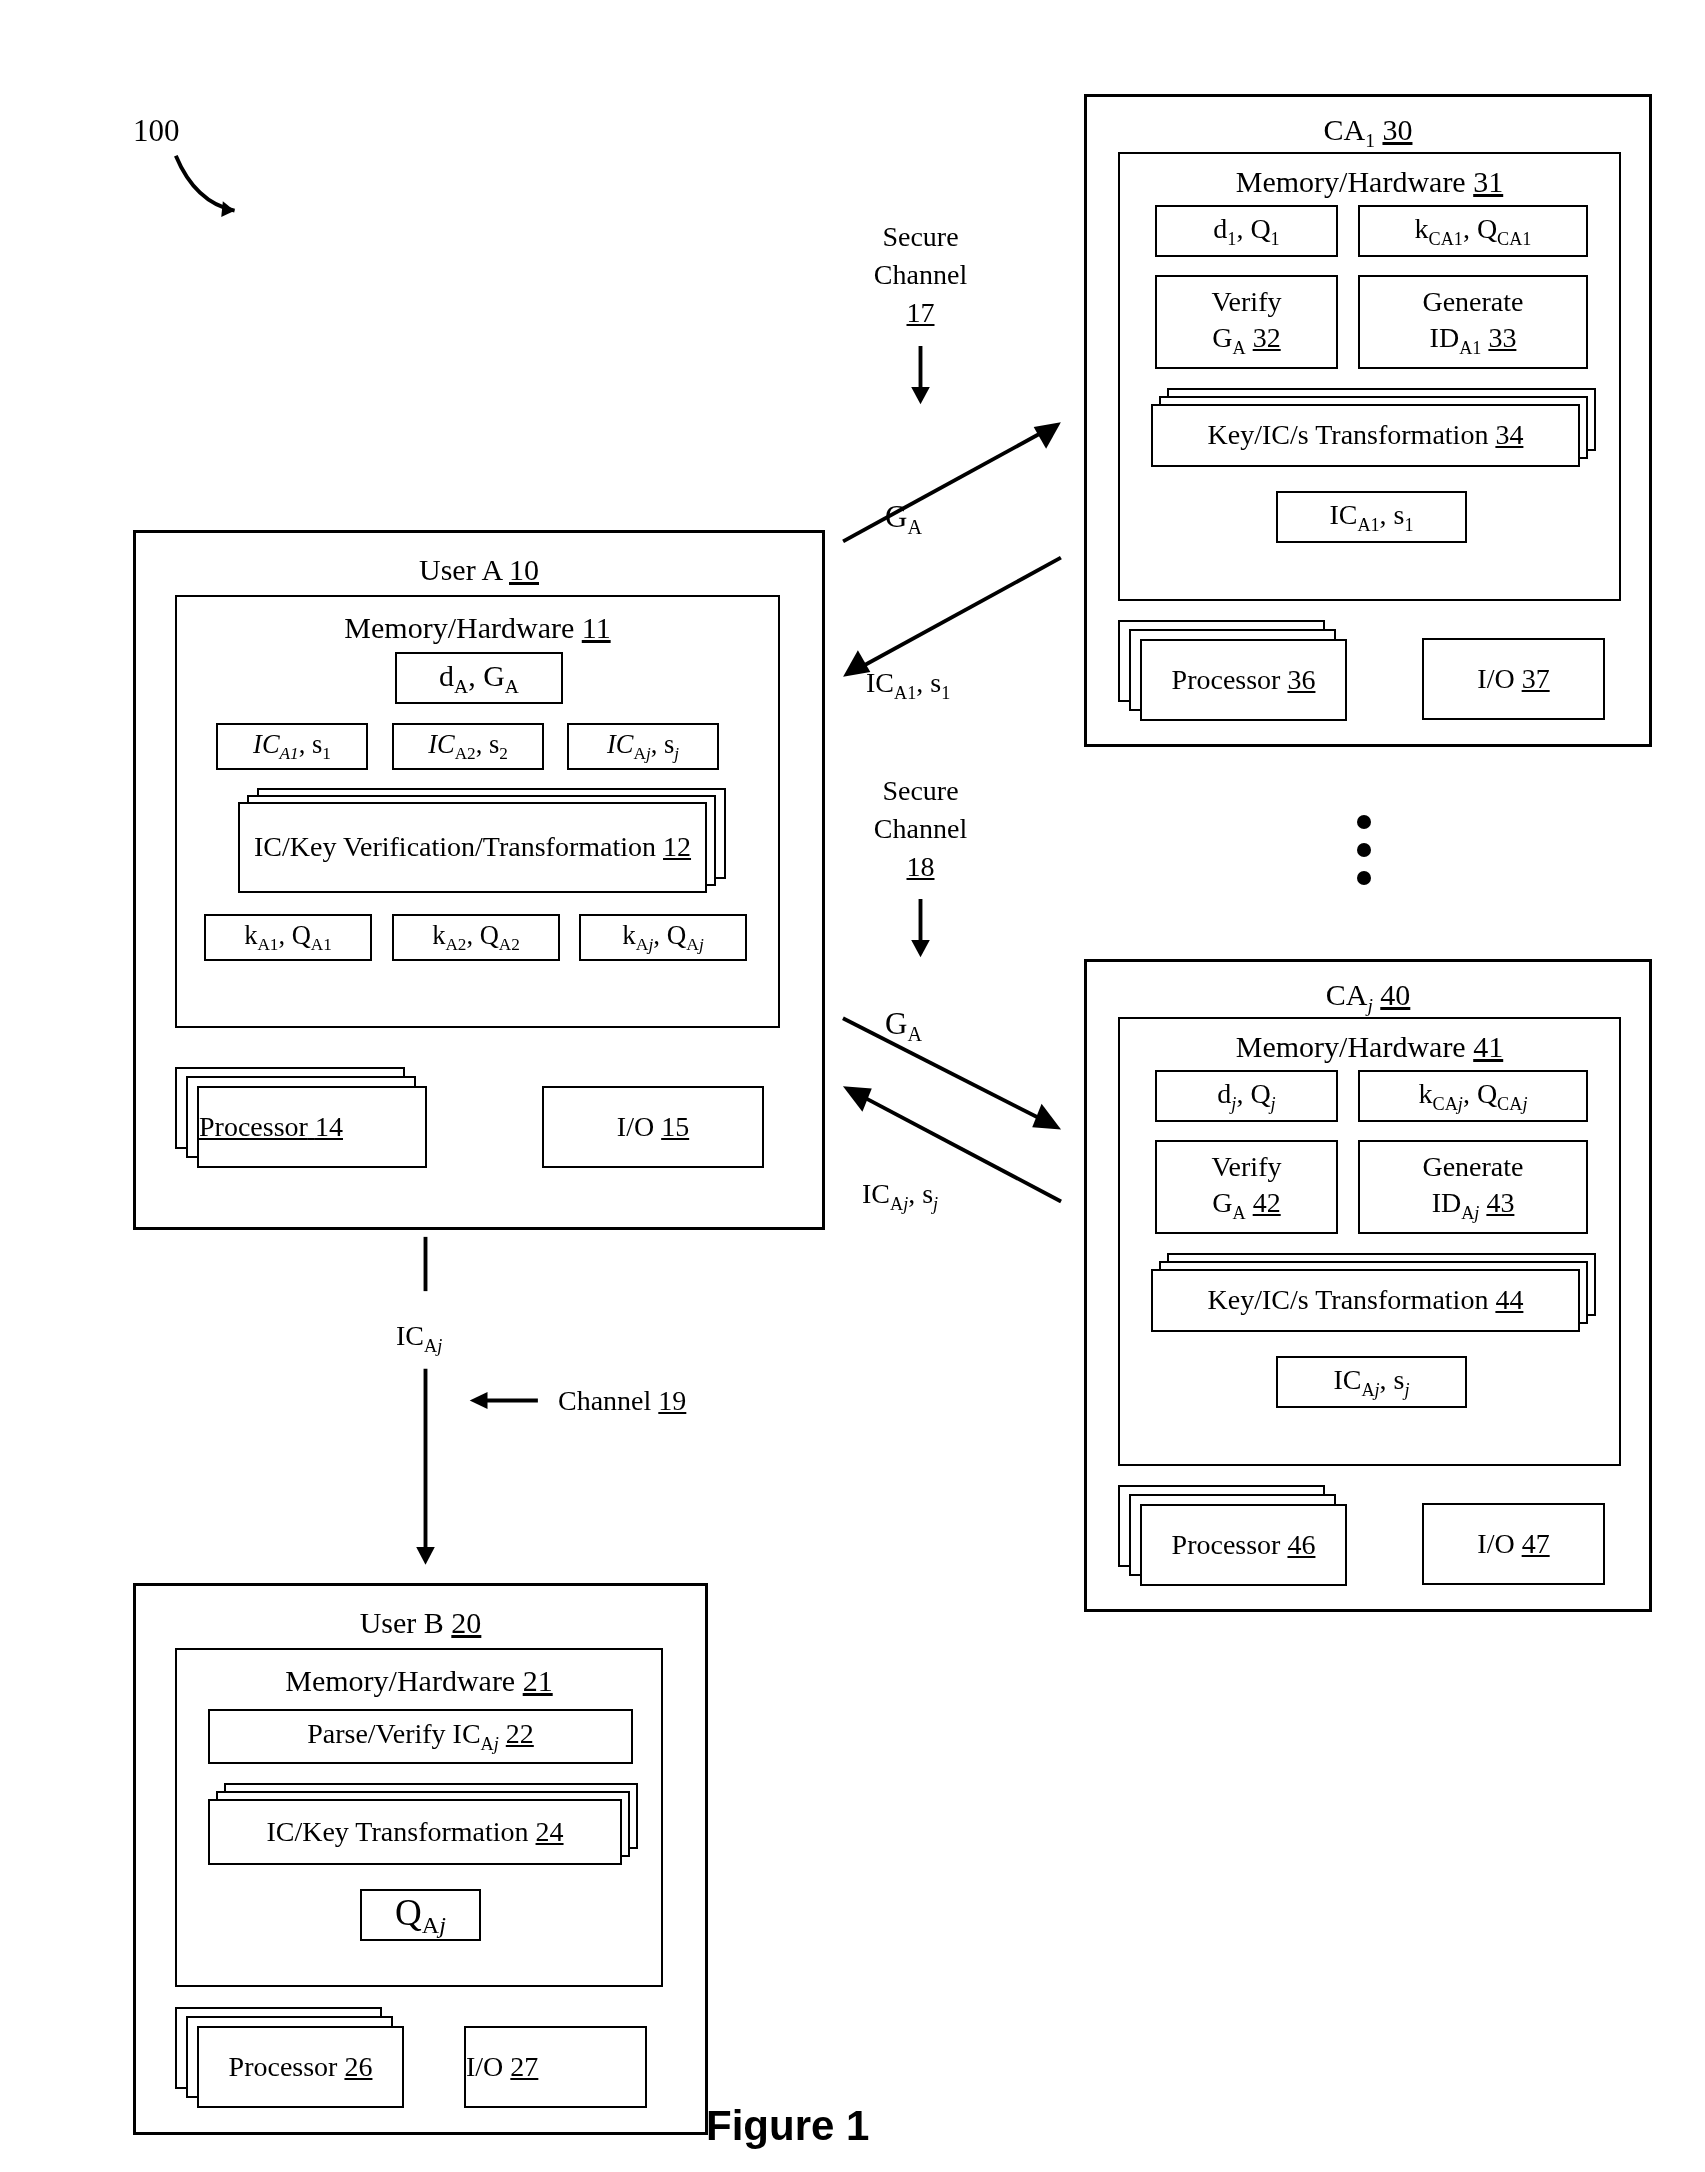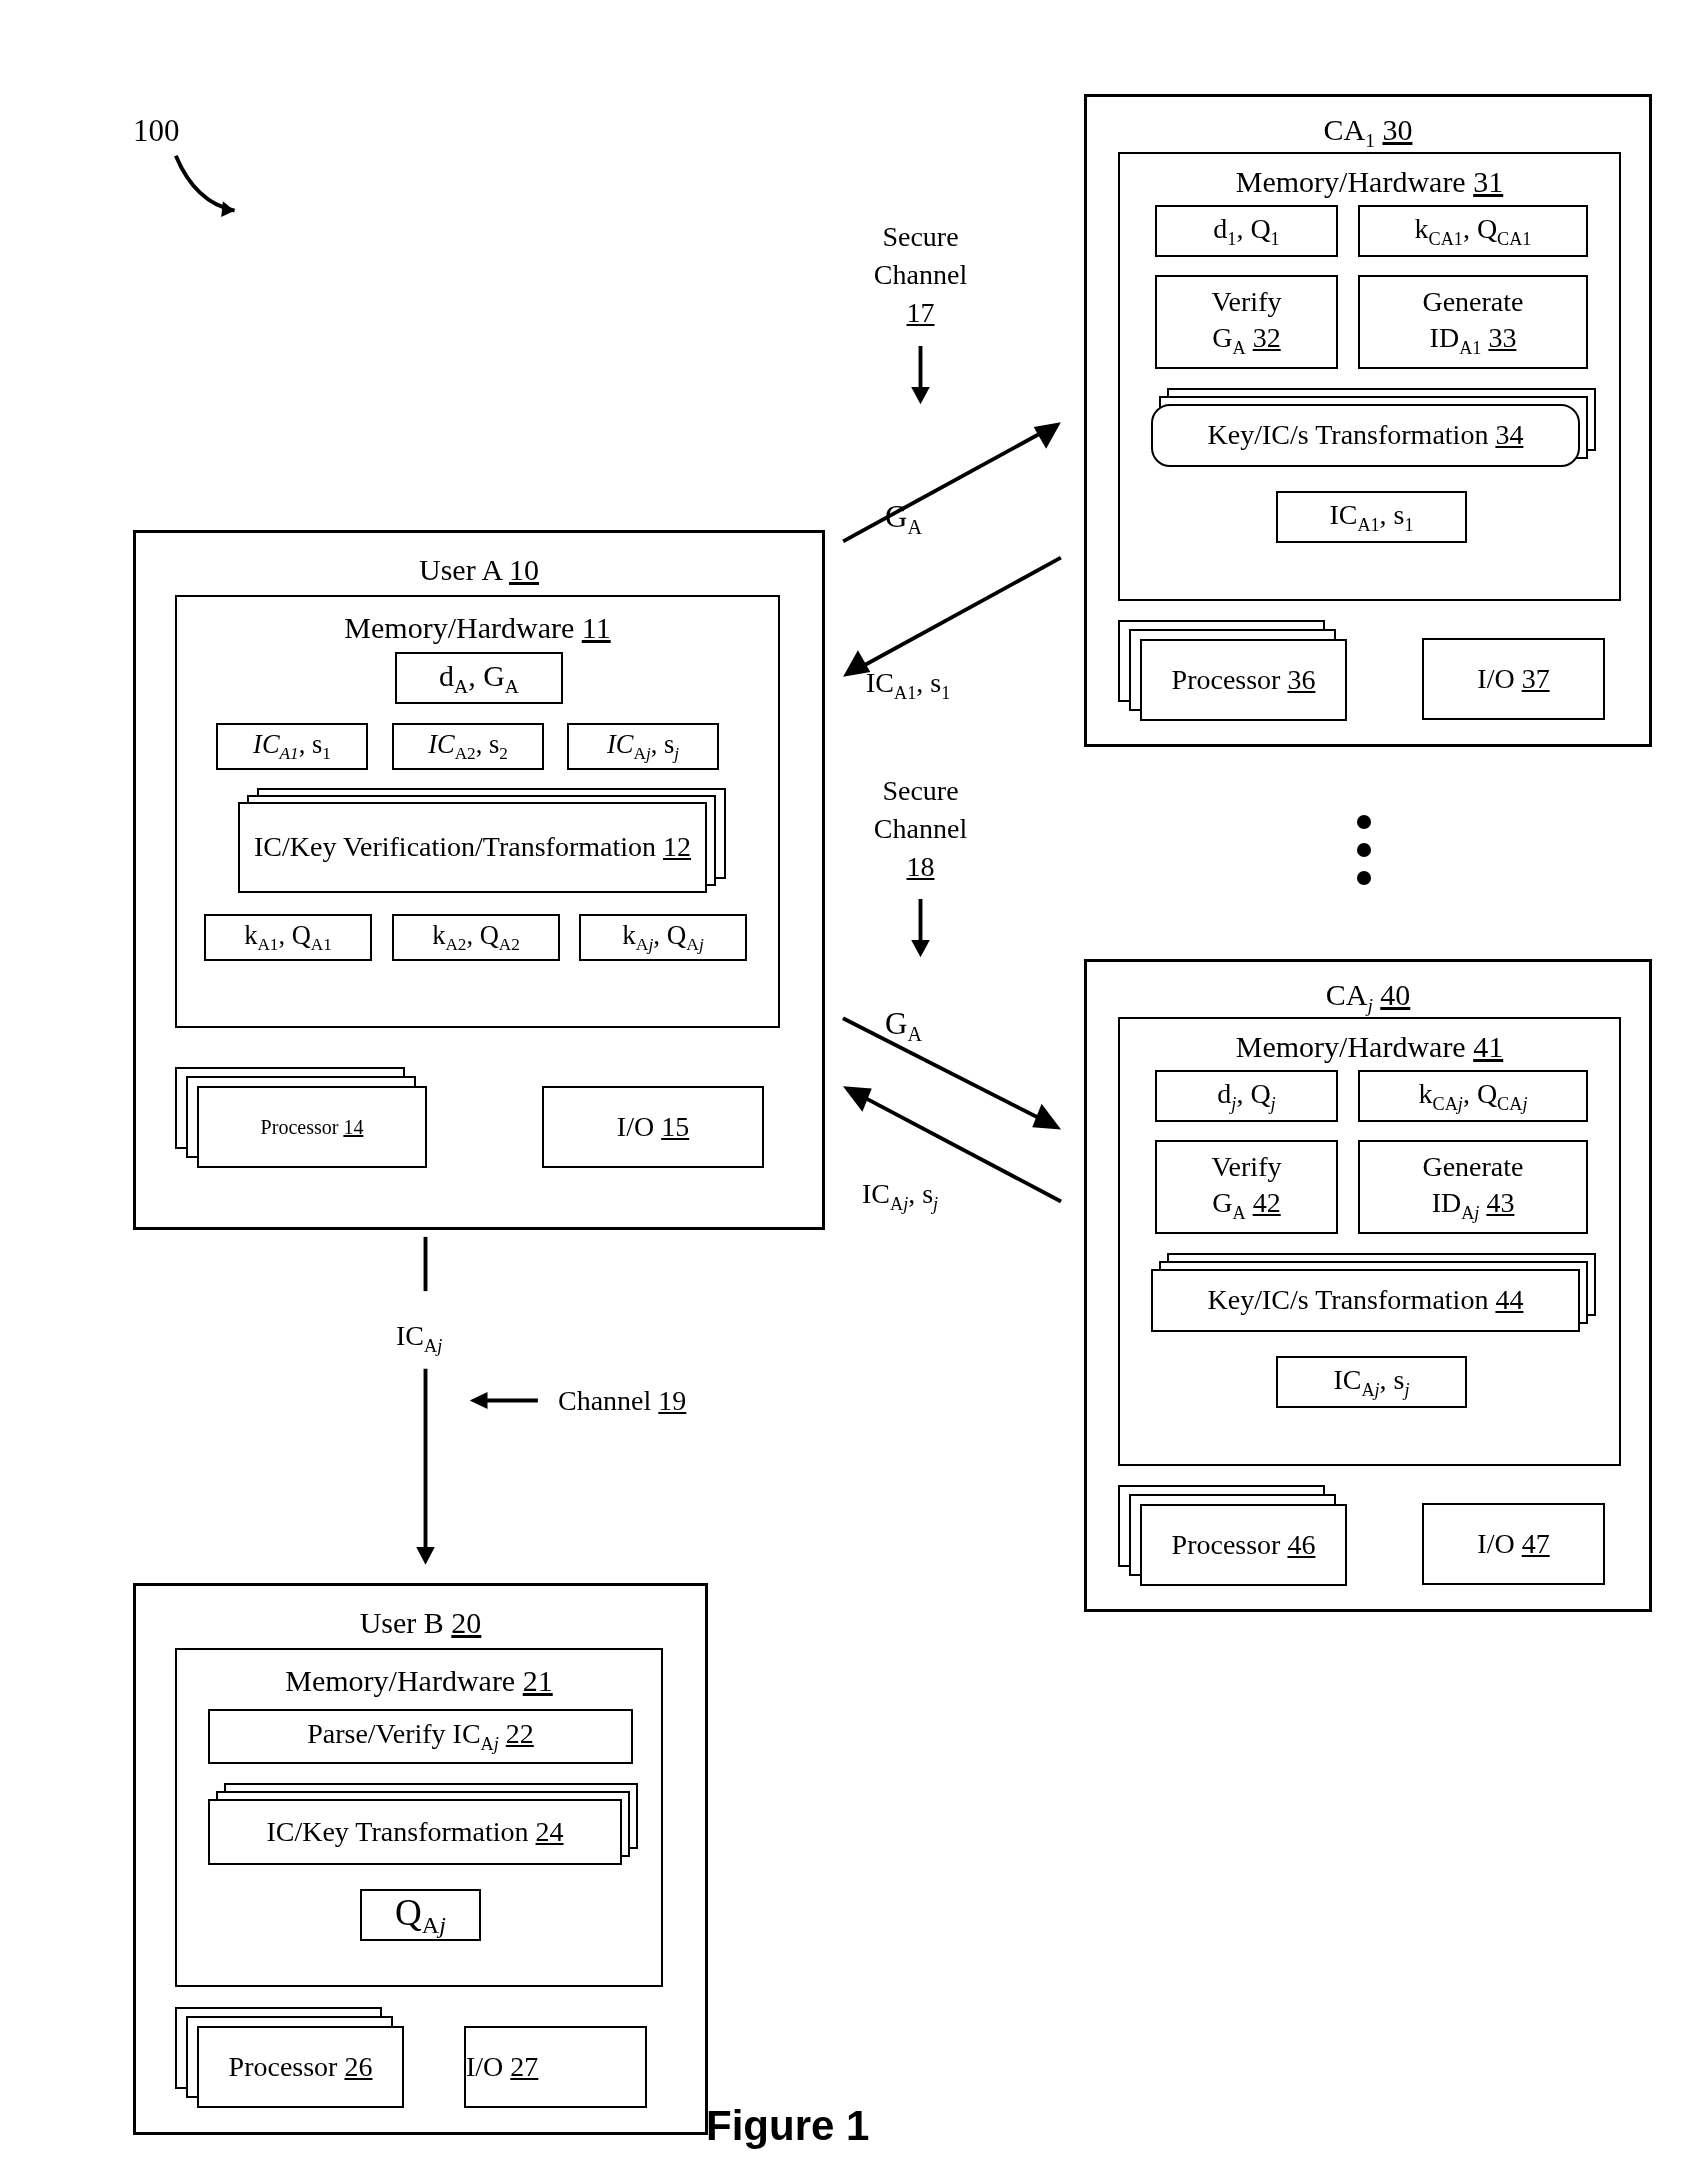--- a/index.html
+++ b/index.html
@@ -105,21 +105,21 @@
         <span><span>k</span><sub><span>A2</span></sub><span>, Q</span><sub><span>A2</span></sub></span>
       </div>
       <div class="inner-border" style="position:absolute; left:402px; top:317px; width:164px; height:43px; display:flex; align-items:center; justify-content:center; font-size:27px;">
         <span><span>k</span><sub>A<span style="font-style:italic;">j</span></sub><span>, Q</span><sub>A<span style="font-style:italic;">j</span></sub></span>
       </div>
     </div>
 
     <div class="stack" style="left:39px; top:534px; width:257px; height:98px;">
       <div class="stack-layer" style="left:0; top:0; width:226px; height:78px;"></div>
       <div class="stack-layer" style="left:11px; top:9.4px; width:226px; height:78px;"></div>
-      <div class="stack-layer" style="left:22px; top:19px; width:226px; height:78px; display:flex; align-items:center; justify-content:center; font-size:20px;">
+      <div class="stack-layer" style="left:22px; top:19px; width:226px; height:78px; display:flex; align-items:center; justify-content:flex-start; font-size:28px;text-decoration:underline;">
         <span><span>Processor</span> <span class="ul">14</span></span>
       </div>
     </div>
     <div class="inner-border" style="position:absolute; left:406px; top:553px; width:218px; height:78px; display:flex; align-items:center; justify-content:center; font-size:28px;">
       <span><span>I/O</span> <span class="ul">15</span></span>
     </div>
   </div>
 
   <div class="box" style="left:133px; top:1583px; width:569px; height:546px;">
     <div class="label" style="left:0; right:0; top:19.5px; text-align:center; font-size:30px;">
@@ -173,21 +173,21 @@
         <div>Verify</div>
         <div><span>G</span><sub><span>A</span></sub> <span class="ul">32</span></div>
       </div>
       <div class="inner-border" style="position:absolute; left:238px; top:121px; width:226px; height:90px; display:flex; flex-direction:column; align-items:center; justify-content:center; font-size:28px; line-height:1.3;">
         <div>Generate</div>
         <div><span>ID</span><sub><span>A1</span></sub> <span class="ul">33</span></div>
       </div>
       <div class="stack" style="left:31px; top:234px; width:445px; height:74px;">
         <div class="stack-layer" style="left:15.6px; top:0; width:425px; height:59px;"></div>
         <div class="stack-layer" style="left:7.8px; top:7.8px; width:425px; height:59px;"></div>
-        <div class="stack-layer" style="left:0; top:15.6px; width:425px; height:59px; display:flex; align-items:center; justify-content:center; font-size:28px;border-radius:19px;">
+        <div class="stack-layer" style="left:0; top:15.6px; width:425px; height:59px; display:flex; align-items:center; justify-content:center; font-size:28px;">
           <span><span>Key/IC/s Transformation</span> <span class="ul">34</span></span>
         </div>
       </div>
       <div class="inner-border" style="position:absolute; left:156px; top:337px; width:187px; height:48px; display:flex; align-items:center; justify-content:center; font-size:28px;">
         <span><span>IC</span><sub><span>A1</span></sub><span>, s</span><sub><span>1</span></sub></span>
       </div>
     </div>
     <div class="stack" style="left:31px; top:523px; width:226px; height:101px;">
       <div class="stack-layer" style="left:0; top:0; width:203px; height:78px;"></div>
       <div class="stack-layer" style="left:11px; top:9.4px; width:203px; height:78px;"></div>

